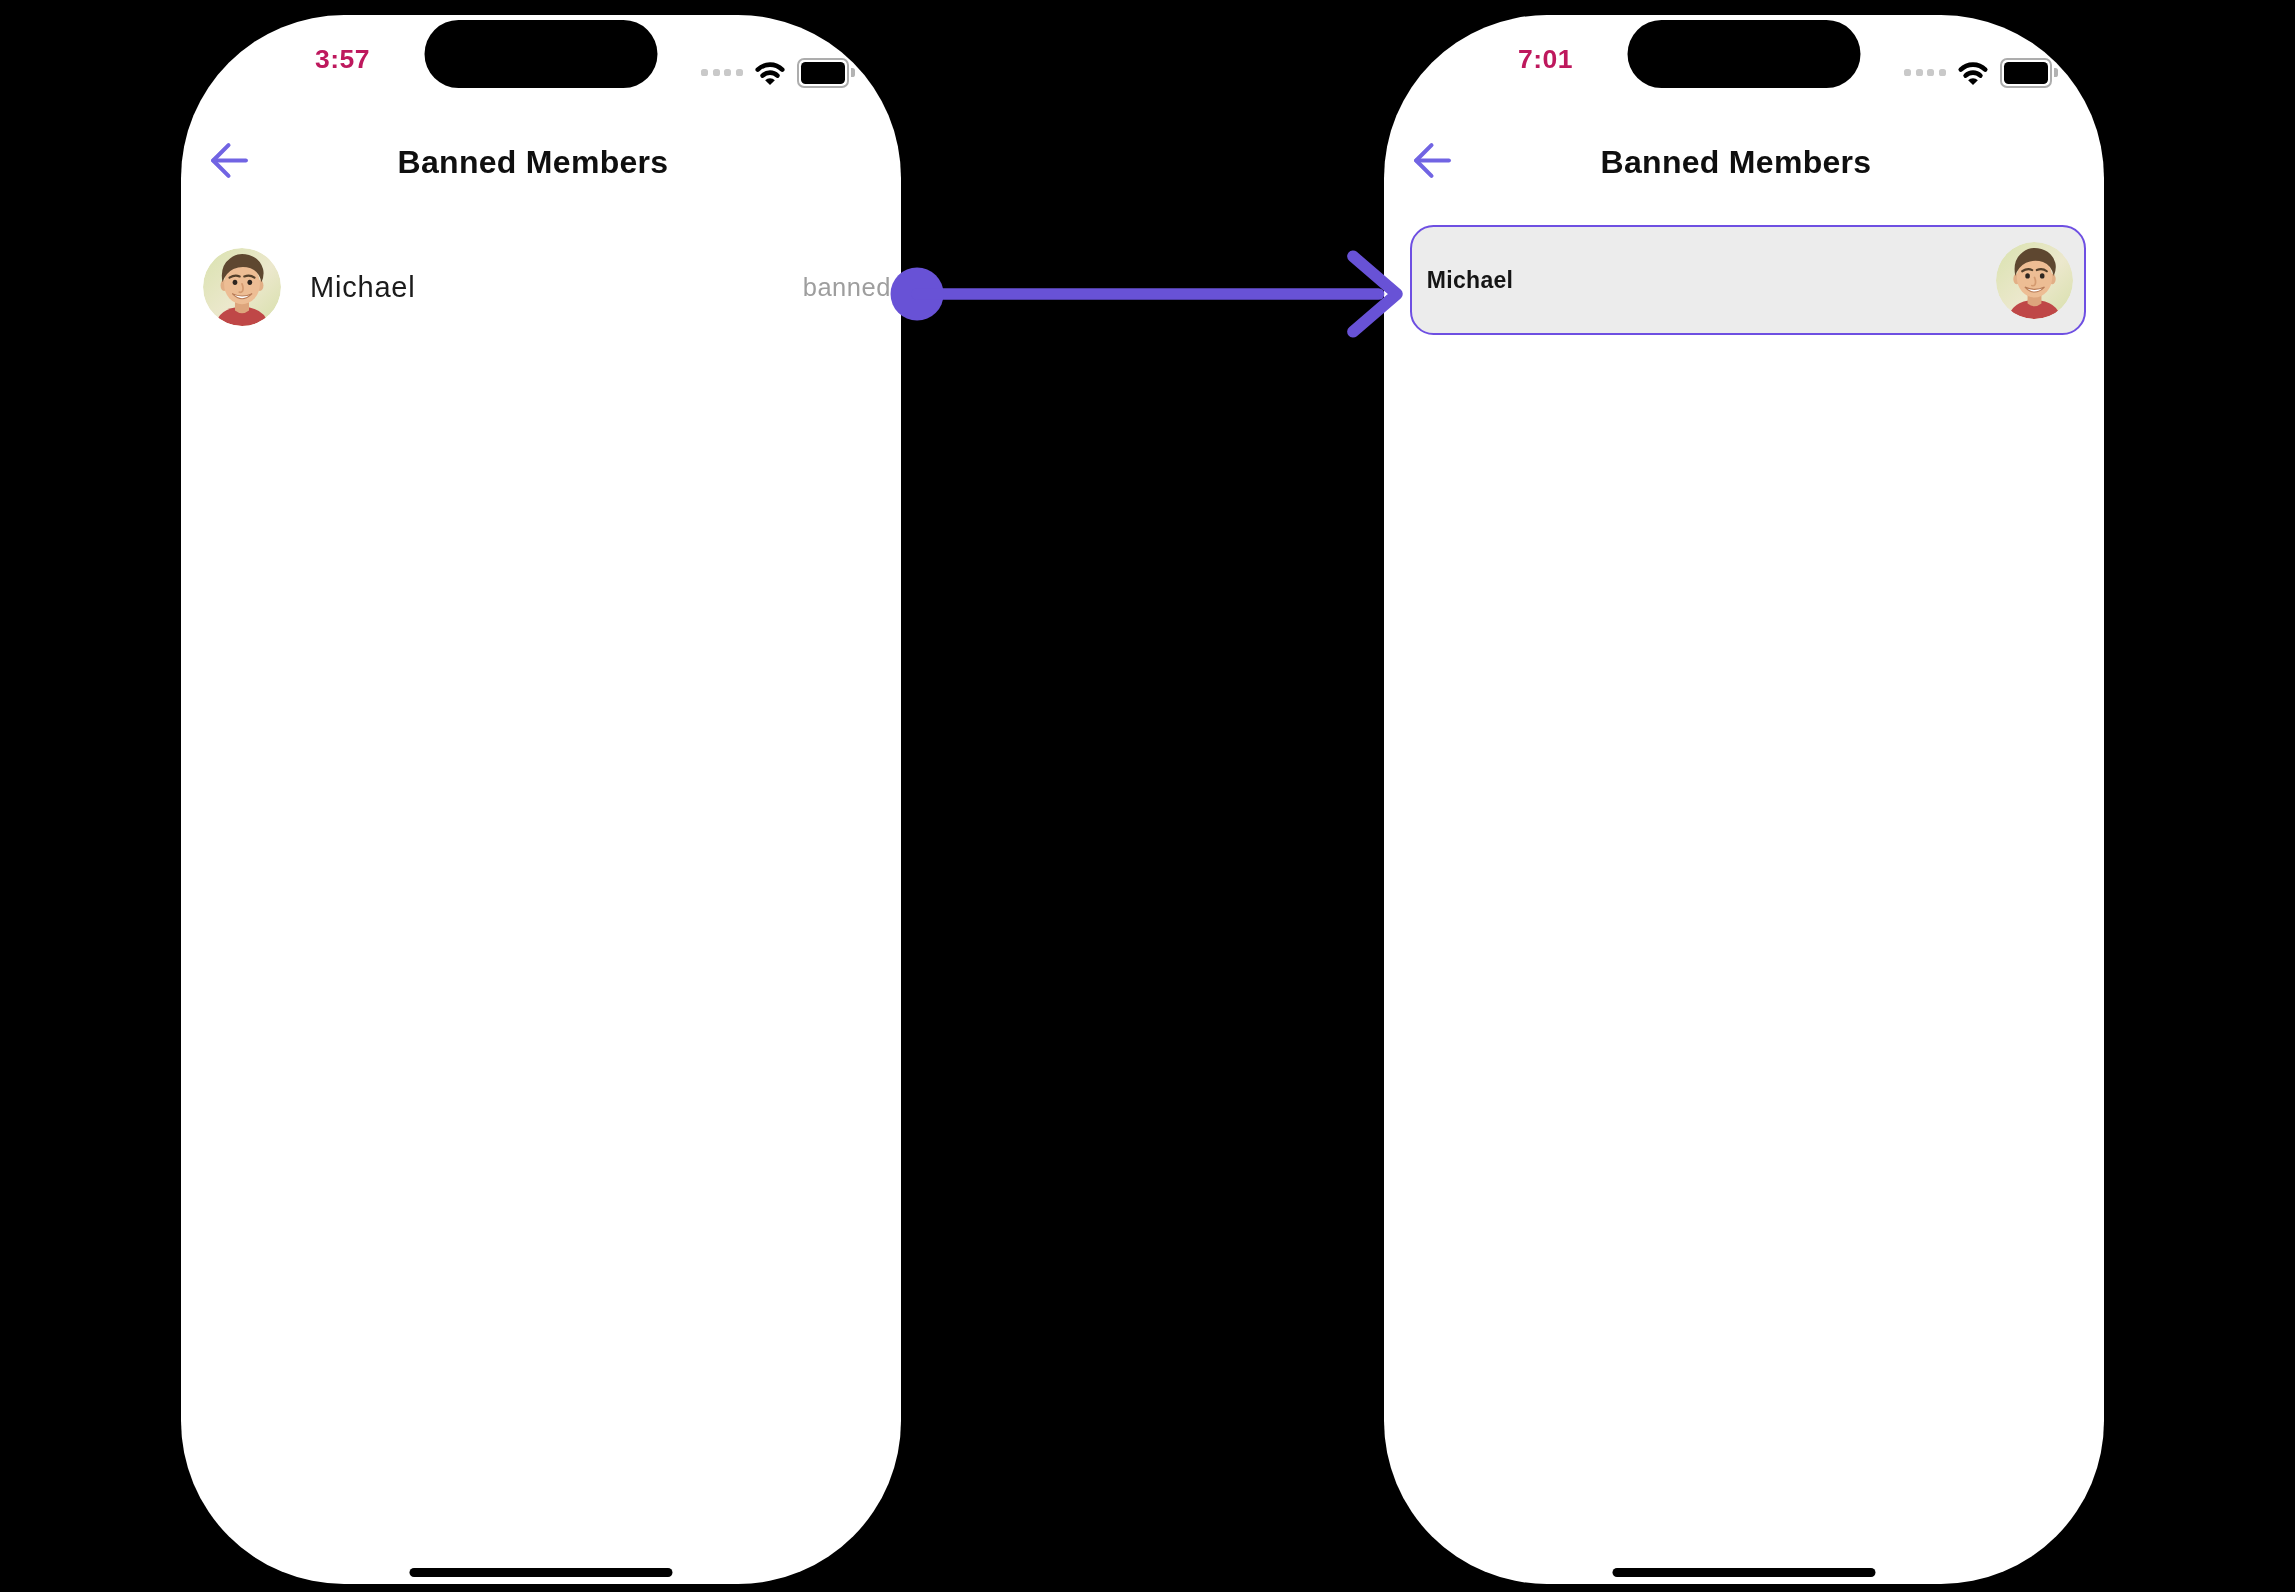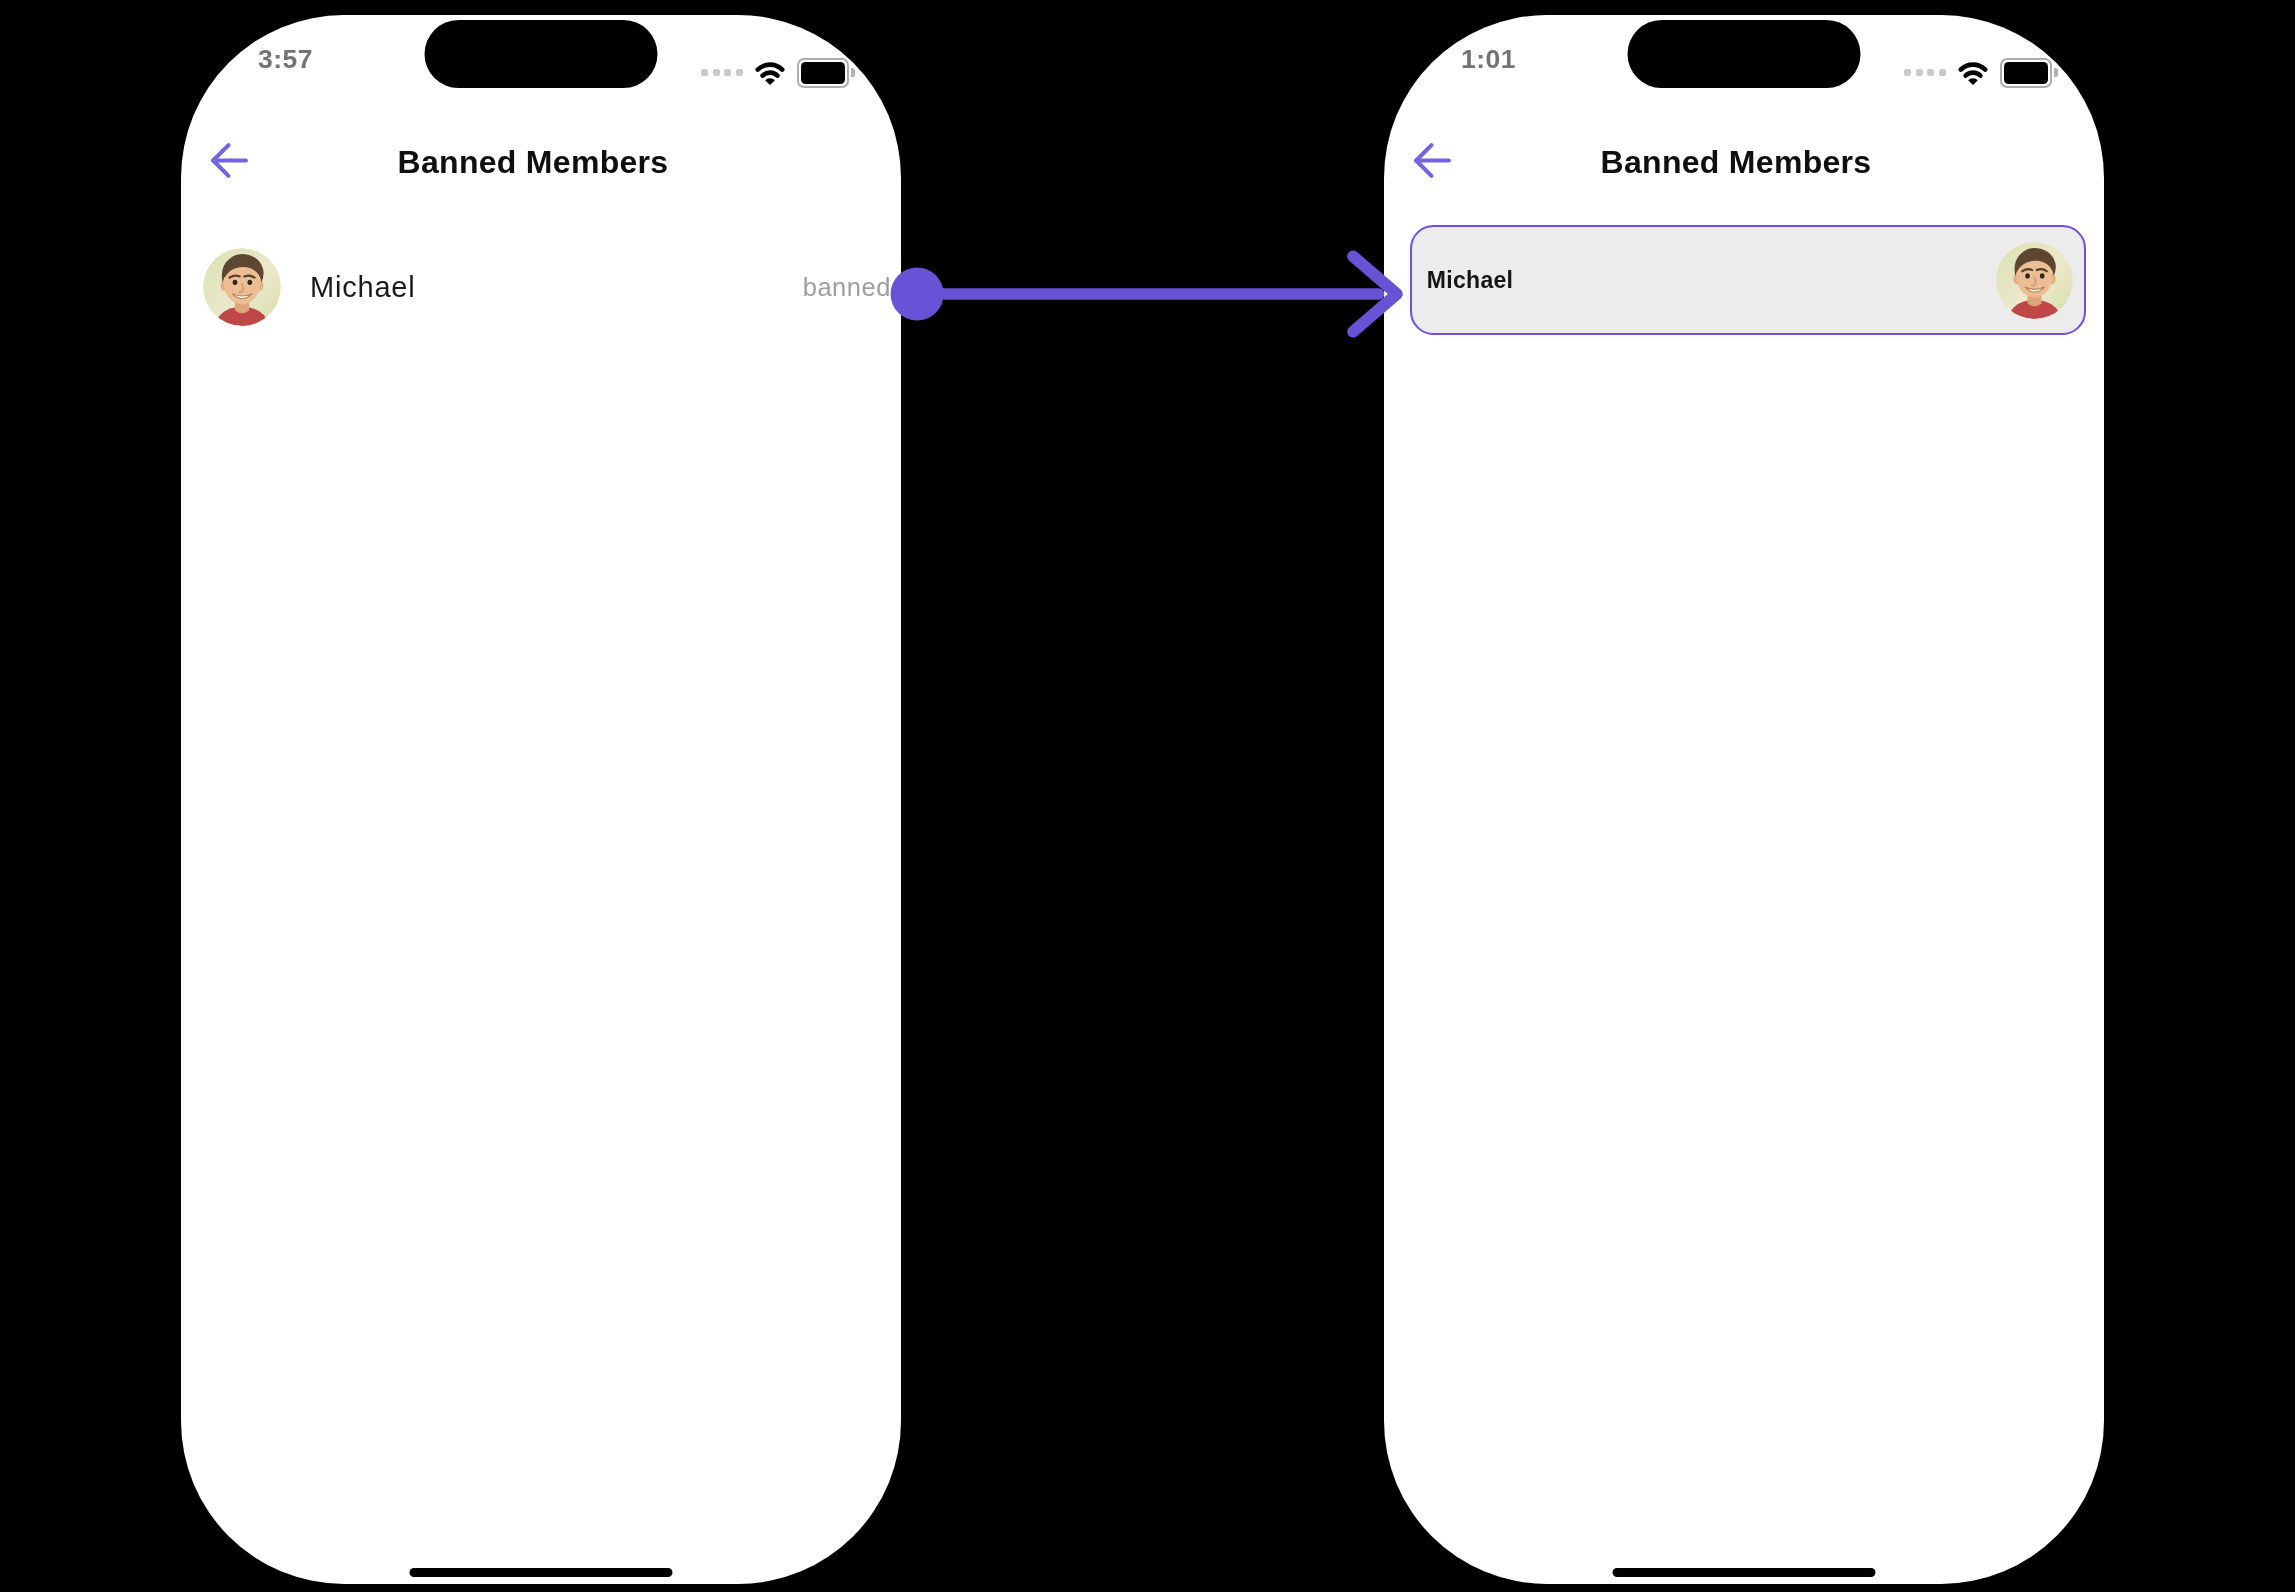--- a/index.html
+++ b/index.html
@@ -8,22 +8,22 @@
 
   
   .phone{position:absolute;top:15.3px;width:720px;height:1569px;background:#fff;
          border-radius:163px;overflow:hidden;}
   .phone-left{left:181px;}
   .phone-right{left:1384px;}
 
   
   .island{position:absolute;top:5.1px;left:50%;transform:translateX(-50%);
           width:233px;height:68px;background:#000;border-radius:35px;}
-  .time{position:absolute;left:77px;top:29px;width:112px;text-align:left;
-        font-size:26.5px;font-weight:700;color:#737373;letter-spacing:0.5px;}
+  .time{position:absolute;left:77px;top:29px;width:112px;text-align:right;
+        font-size:26.5px;font-weight:700;color:#be185d;letter-spacing:0.5px;}
   .status-icons{position:absolute;right:46px;top:43px;display:flex;align-items:center;gap:11.2px;height:29px;}
   .cell-dots{display:flex;gap:4.6px;align-items:center;}
   .cell-dots span{width:7.1px;height:7.1px;border-radius:2.6px;background:#c9c9c9;display:block;}
   .battery{display:flex;align-items:center;}
   .battery .body{width:44px;height:22.5px;border:2px solid #adadad;border-radius:7.1px;
                  padding:2px;box-sizing:content-box;}
   .battery .fill{width:100%;height:100%;background:#000;border-radius:4.6px;}
   .battery .nub{width:4.1px;height:9.2px;background:#b3b3b3;border-radius:0 2.6px 2.6px 0;margin-left:1.5px;}
 
   
@@ -125,21 +125,21 @@
       </span>
       <span class="member-name">Michael</span>
       <span class="banned-label">banned</span>
     </div>
 
     <div class="home-bar"></div>
   </div>
 
   <div class="phone phone-right">
 
-    <div class="time">1:01</div>
+    <div class="time">7:01</div>
     <div class="island"></div>
 
     <div class="status-icons">
       <div class="cell-dots">
         <span></span>
           <span></span>
           <span></span>
           <span></span>
       </div>
       <svg width="32" height="24.5" viewBox="0 0 62 48">

